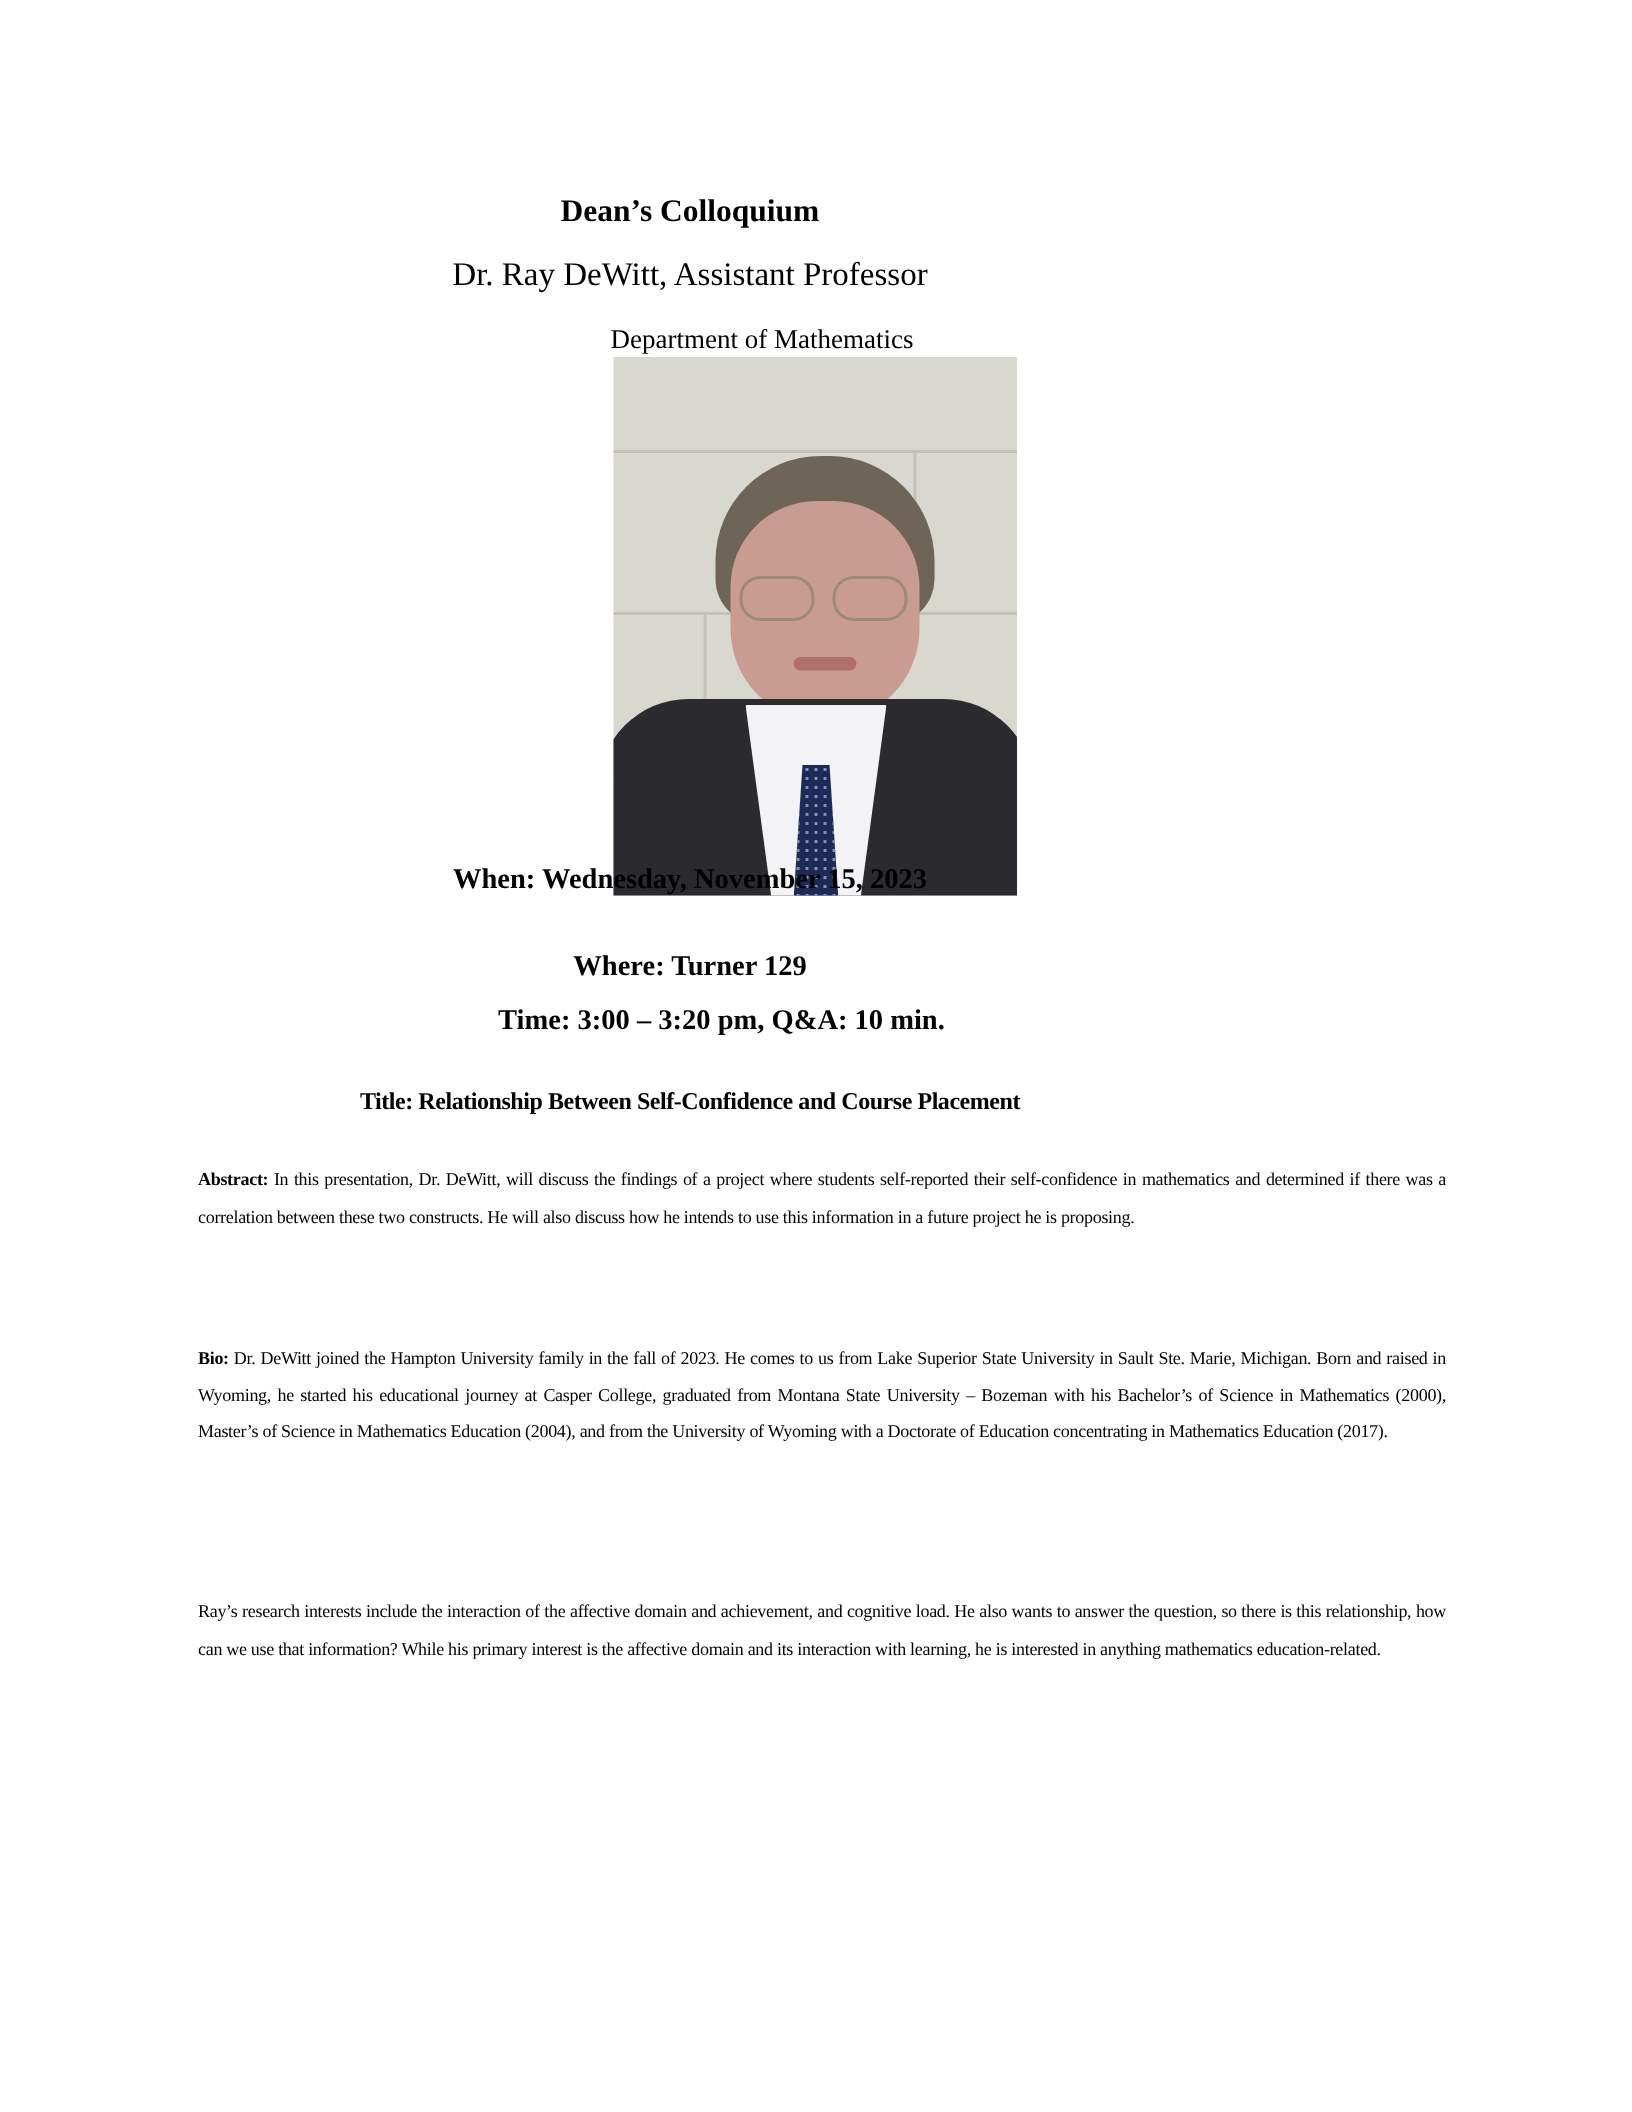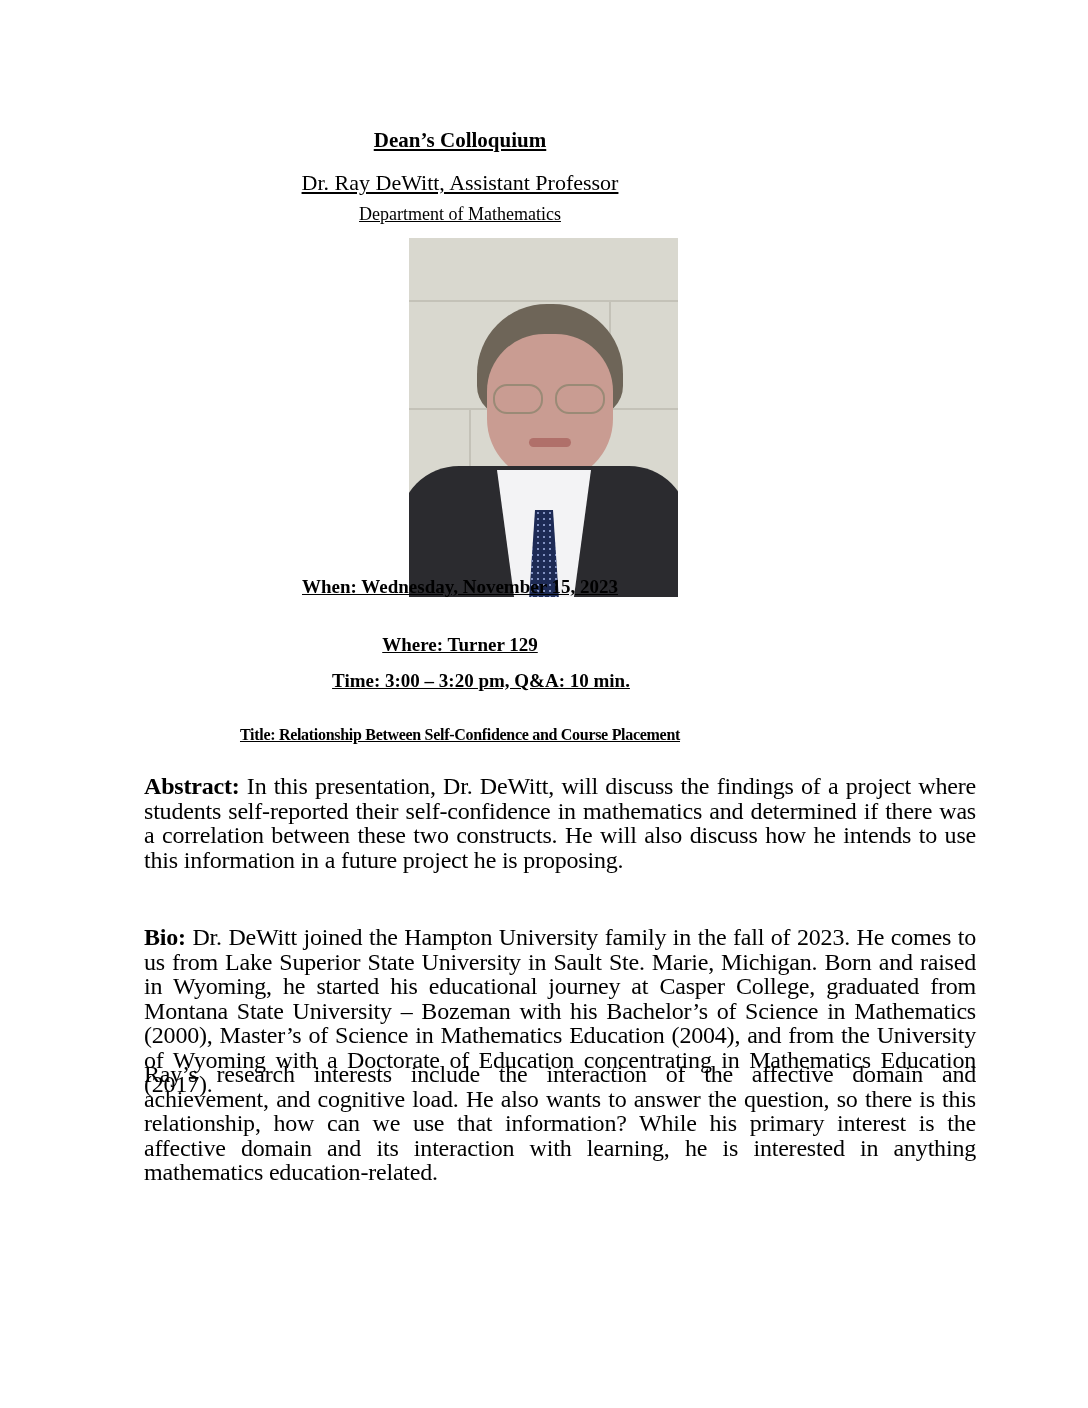--- a/index.html
+++ b/index.html
@@ -1,21 +1,21 @@
 <!DOCTYPE html>
 <html><head>
 <meta charset="utf-8">
 <style>
   html, body { margin: 0; padding: 0; background: #ffffff; }
   body { width: 1088px; height: 1408px; position: relative; overflow: hidden;
          font-family: "Liberation Serif", "DejaVu Serif", serif; color: #000; }
-  .center { position: absolute; left: 0; width: 920px; text-align: center; text-decoration: underline; }
+  .center { position: absolute; left: 0; width: 920px; text-align: center; }
   .h-title { top: 128px; font-size: 21px; font-weight: bold; }
   .h-sub1 { top: 170px; font-size: 22px; }
-  .h-sub2 { top: 204px; font-size: 18px; }
+  .h-sub2 { top: 216px; font-size: 18px; padding-left: 48px; }
   .photo { position: absolute; left: 409px; top: 238px; width: 269px; height: 359px;
            overflow: hidden; background: #d9d8cf; }
   .photo .mortar { position: absolute; left: 0; width: 100%; height: 2px; background: #c4c2b8; }
   .photo .vmortar { position: absolute; width: 2px; background: #c4c2b8; }
   .photo .hair { position: absolute; left: 68px; top: 66px; width: 146px; height: 112px;
                  background: #6e6558; border-radius: 70px 70px 30px 30px; }
   .photo .face { position: absolute; left: 78px; top: 96px; width: 126px; height: 148px;
                  background: #c99c92; border-radius: 60px 60px 66px 66px; }
   .photo .glasses-l, .photo .glasses-r { position: absolute; top: 146px; width: 46px; height: 26px;
                  border: 2px solid #9a8a76; border-radius: 14px; }
@@ -28,24 +28,24 @@
   .photo .shirt { position: absolute; left: 88px; top: 232px; width: 94px; height: 140px;
                   background: #f3f3f5; clip-path: polygon(0 0, 100% 0, 80% 100%, 20% 100%); }
   .photo .tie { position: absolute; left: 120px; top: 272px; width: 30px; height: 100px;
                 background: #1d2a55; clip-path: polygon(20% 0, 80% 0, 100% 90%, 50% 100%, 0 90%);
                 background-image: radial-gradient(#8190c0 1px, transparent 1.2px);
                 background-size: 6px 6px; }
   .when { top: 576px; font-size: 19px; font-weight: bold; }
   .where { top: 634px; font-size: 19px; font-weight: bold; }
   .time { top: 670px; font-size: 19px; font-weight: bold; margin-left: 21px; }
   .talk-title { top: 726px; font-size: 16px; font-weight: bold; letter-spacing: -0.3px; }
-  .para { position: absolute; left: 144px; width: 832px; font-size: 24px; line-height: 24.5px;
+  .para { position: absolute; left: 132px; width: 832px; font-size: 12px; line-height: 24.5px;
           text-align: justify; letter-spacing: -0.2px; }
   .p-abstract { top: 774px; }
-  .p-bio { top: 893px; margin-top: 32px; }
+  .p-bio { top: 893px; }
   .p-research { top: 1062px; }
   .label { font-weight: bold; }
 </style>
 </head>
 <body>
 
 <div class="center h-title">Dean’s Colloquium</div>
 <div class="center h-sub1">Dr. Ray DeWitt, Assistant Professor</div>
 <div class="center h-sub2">Department of Mathematics</div>
 

